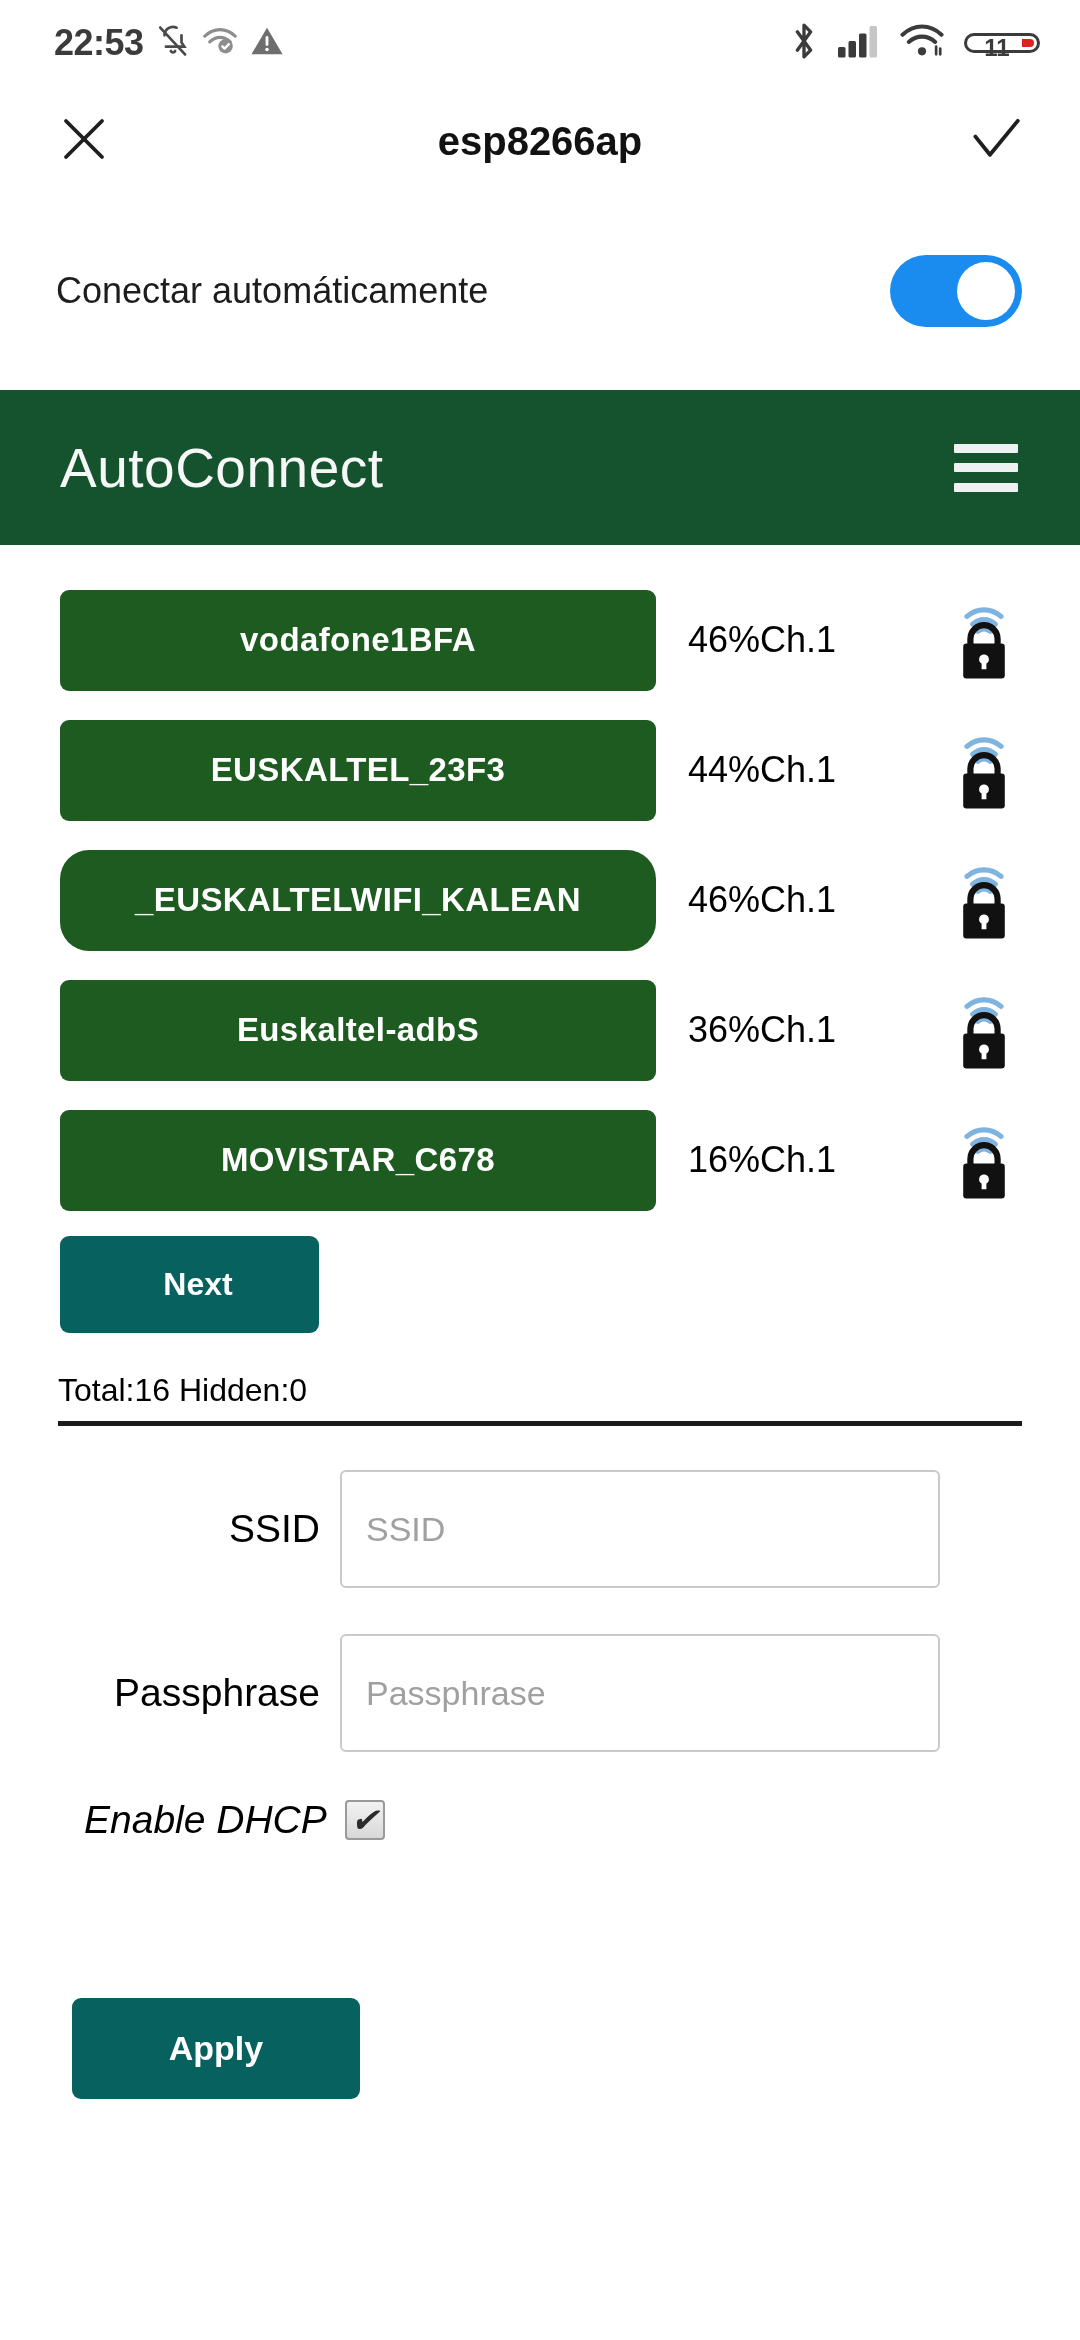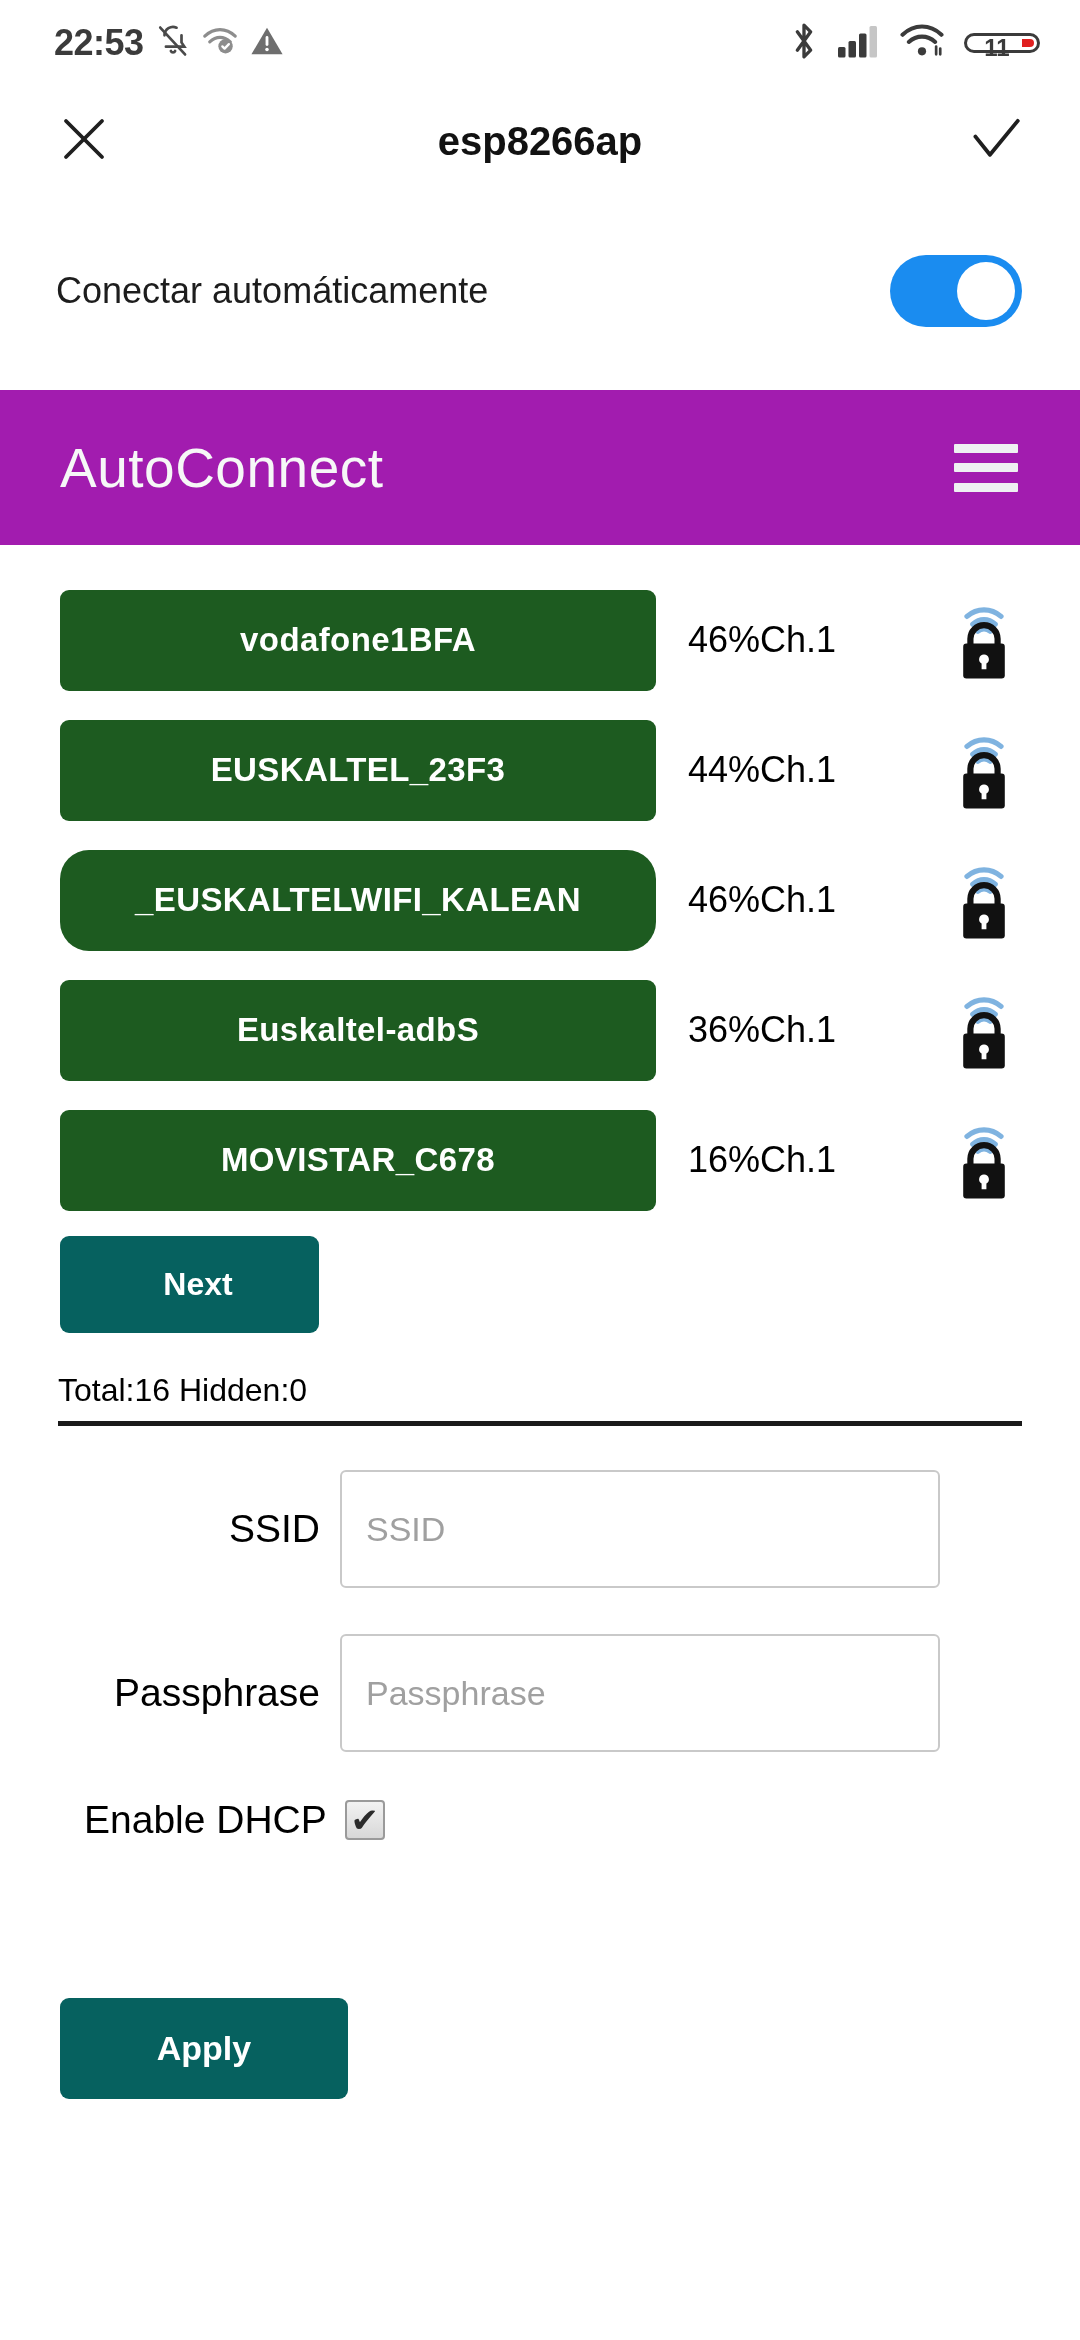--- a/index.html
+++ b/index.html
@@ -118,21 +118,21 @@
     font-size:39px; color:#000;
   }
   .finput{
     width:600px; height:118px; border:2px solid #c9c9c9; border-radius:6px;
     background:#fff; font-size:34px; color:#1a1a1a;
     padding:0 24px; font-family:"Liberation Sans", sans-serif;
   }
   .finput::placeholder{ color:#a0a0a0; }
 
   .dhcp-row{
-    display:flex; align-items:center; margin-top:6px; padding-left:84px;
+    display:flex; align-items:center; margin-top:6px; padding-left:84px;font-style:italic;
   }
   .dhcp-label{ font-size:39px; color:#000; margin-right:18px; }
   .checkbox{
     width:40px; height:40px; border:2px solid #9a9a9a; border-radius:4px;
     background:linear-gradient(#f2f2f2,#d8d8d8);
     display:flex; align-items:center; justify-content:center;
     font-size:34px; color:#2b2b2b; line-height:1;
   }
 
   .apply-btn{
@@ -220,21 +220,21 @@
   </div>
 </div>
 
 <div class="autoconn">
   <span class="autoconn-label">Conectar automáticamente</span>
   <span class="toggle" style="background: rgb(26, 140, 240);">
     <span class="knob"></span>
   </span>
 </div>
 
-<div class="brandbar" style="background: #a21caf; gap: 40px;">
+<div class="brandbar" style="background: #14532d; gap: 40px;">
   <span class="brand-title">AutoConnect</span>
   <span class="hamburger">
     <span></span>
     <span></span>
     <span></span>
   </span>
 </div>
 
 <div class="netlist" id="netlist">
   <div class="netrow">
@@ -354,15 +354,15 @@
     <input class="finput" type="text" placeholder="Passphrase" style="">
   </div>
   <div class="dhcp-row">
     <span class="dhcp-label">Enable DHCP</span>
     <span class="checkbox">
       <span>✔</span>
     </span>
   </div>
 </div>
 
-<div class="apply-btn" style="background: rgb(6, 97, 95);">
+<div class="apply-btn" style="background: rgb(6, 97, 95); margin-left: 12px;">
   <span>Apply</span>
 </div>
 
 </body></html>

